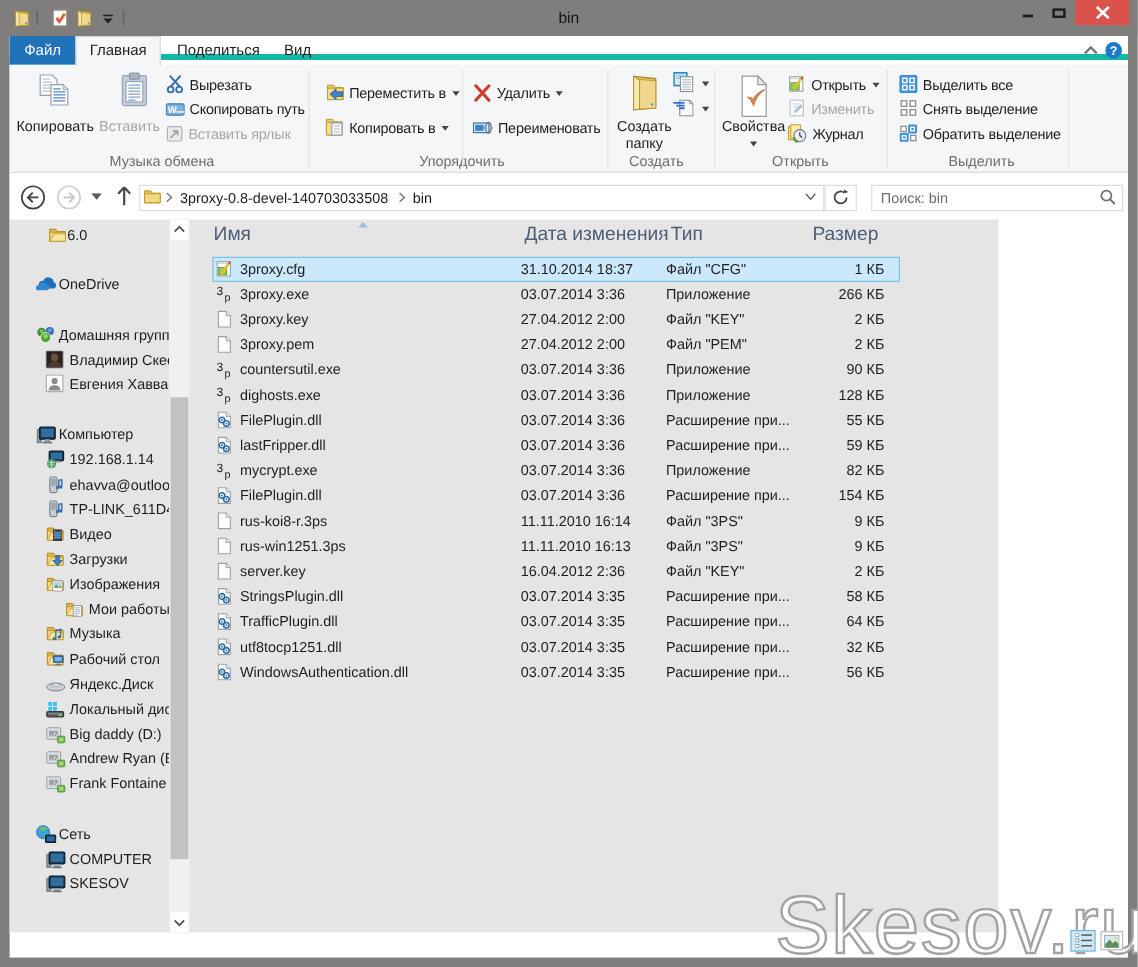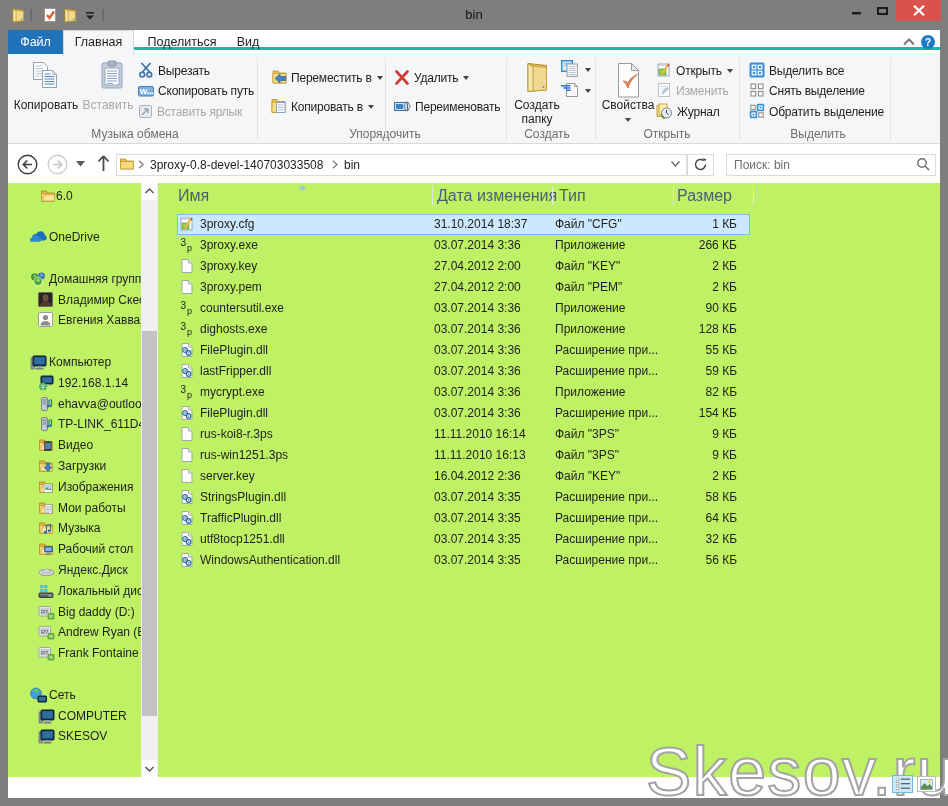--- a/index.html
+++ b/index.html
@@ -4,41 +4,41 @@
 html,body{width:948px;height:806px;overflow:hidden}
 body{font-family:"Liberation Sans",sans-serif;font-size:12px;color:#1e1e1e;background:#7f7e7c;position:relative}
 .abs{position:absolute}
 
 #titlebar{position:absolute;left:0;top:0;width:948px;height:30px;background:#7f7e7c}
 #title{position:absolute;left:0;top:7px;width:948px;text-align:center;font-size:13px;color:#151515}
 #closebtn{position:absolute;left:896px;top:0;width:45px;height:21px;background:#d9534c}
 #closebtn svg{position:absolute;left:14px;top:4px}
 #content{position:absolute;left:8px;top:30px;width:932px;height:768px;background:#fff}
 
-#tabrow{position:absolute;left:0;top:0;width:932px;height:20px;background:#fff;border-bottom:3px solid #14b8a6}
+#tabrow{position:absolute;left:0;top:0;width:932px;height:20px;background:#fff;border-bottom:5px solid #14b8a6}
 .tab{position:absolute;top:0;height:24px;line-height:24px;text-align:center;font-size:12.5px}
 #tab-file{left:0;width:55px;background:#2072b9;color:#fff}
 #tab-home{left:55px;width:71px;background:#f5f6f7;border:1px solid #d8d9da;border-bottom:none;height:25px;z-index:2}
 #tab-share{left:122px;width:104px}
 #tab-view{left:212px;width:56px}
 
 #ribbon{position:absolute;left:0;top:24px;width:932px;height:90px;background:#f5f6f7;border-bottom:1px solid #d8d9da}
 .rsep{position:absolute;top:4px;height:82px;width:1px;background:#e2e3e4}
 .glabel{position:absolute;top:72px;height:16px;line-height:16px;color:#6d6d6d;text-align:center;font-size:12px}
 .rbtn-lbl{position:absolute;text-align:center;font-size:12px}
 .rrow{position:absolute;height:20px;line-height:20px;font-size:12px;white-space:nowrap;letter-spacing:-0.2px}
 .rrow svg{vertical-align:-3px;margin-right:4px}
 .dis{color:#a7a7a7}
 .caret{display:inline-block;width:0;height:0;border-left:3.5px solid transparent;border-right:3.5px solid transparent;border-top:4px solid #444;vertical-align:2px;margin-left:5px}
 
 #addrrow{position:absolute;left:0;top:115px;width:932px;height:38px;background:#fff}
 .navbtn{position:absolute;top:9px}
 .box{position:absolute;top:9px;height:22px;background:#fff;border:1px solid #dadbdc}
 
-#main{position:absolute;left:0;top:153px;width:932px;height:594px;background:#bef264}
+#main{position:absolute;left:0;top:153px;width:824px;height:594px;background:#e5e5e5}
 #sidebar{position:absolute;left:0;top:0;width:133px;height:594px;overflow:hidden}
 .nav{position:absolute;height:21px;line-height:21px;white-space:nowrap;font-size:12px}
 .nav svg{position:absolute;top:2px}
 #sscroll{position:absolute;left:133px;top:0;width:17px;height:594px;background:#f0f0f0}
 #sthumb{position:absolute;left:1px;top:148px;width:15px;height:385px;background:#c2c2c2}
 
 #flist{position:absolute;left:0;top:0;width:932px;height:594px}
 .hdr{position:absolute;top:3px;height:20px;line-height:20px;color:#4c5d76;font-size:16px}
 .hsep{position:absolute;top:3px;height:19px;width:1px;background:#e5e5e5}
 .frow{position:absolute;left:169px;width:573px;height:21px;line-height:21px;font-size:12px;white-space:nowrap}
@@ -361,21 +361,21 @@
       <div class="nav" style="left:0;top:273px"><svg style="left:30px" width="16" height="16" viewBox="0 0 16 16">
             <use href="#fb"></use>
             <path d="M8.5 5 h3 v4 h2.5 l-4 4.5 -4-4.5 h2.5z" fill="#3f83c9" stroke="#265a91" stroke-width=".7"></path>
           </svg><span style="margin-left:50px">Загрузки</span></div>
       <div class="nav" style="left:0;top:294px"><svg style="left:30px" width="16" height="16" viewBox="0 0 16 16">
             <use href="#fb"></use>
             <rect x="6" y="5" width="8" height="8.5" fill="#fff" stroke="#888" stroke-width=".6"></rect>
             <rect x="6.8" y="5.8" width="6.4" height="5" fill="#aed3ea"></rect>
             <path d="M6.8 10.8 L9 8 l2 2.5 1.5-1.5 1 1.8 v0 H6.8z" fill="#5d9c48"></path>
           </svg><span style="margin-left:50px">Изображения</span></div>
-      <div class="nav" style="left:0;top:315px"><svg style="left:30px" width="16" height="16" viewBox="0 0 16 16">
+      <div class="nav" style="left:16px;top:315px"><svg style="left:30px" width="16" height="16" viewBox="0 0 16 16">
             <use href="#fb"></use>
             <rect x="7" y="4.5" width="7" height="9" fill="#fff" stroke="#888" stroke-width=".6"></rect>
             <path d="M8 6.5h5M8 8h5M8 9.5h5M8 11h5M8 12.5h3" stroke="#9ab" stroke-width=".7"></path>
           </svg><span style="margin-left:50px">Мои работы</span></div>
       <div class="nav" style="left:0;top:335px"><svg style="left:30px" width="16" height="16" viewBox="0 0 16 16">
             <use href="#fb"></use>
             <path d="M8.5 12.2 V5.5 l4-1 v6.2" stroke="#2f6eb5" stroke-width="1.1" fill="none"></path>
             <ellipse cx="7.4" cy="12.3" rx="1.6" ry="1.2" fill="#2f6eb5"></ellipse>
             <ellipse cx="11.4" cy="10.8" rx="1.6" ry="1.2" fill="#2f6eb5"></ellipse>
           </svg><span style="margin-left:50px">Музыка</span></div>

